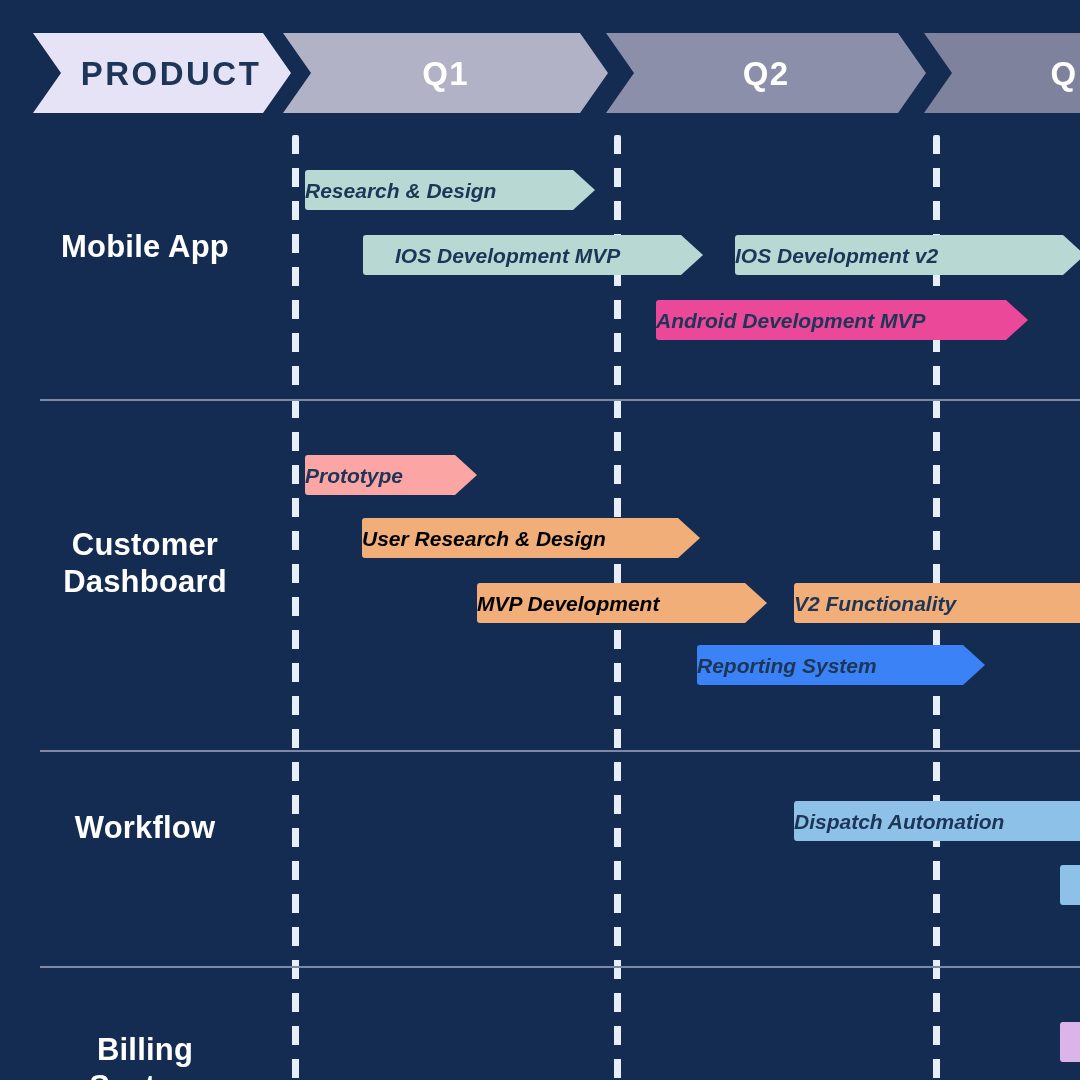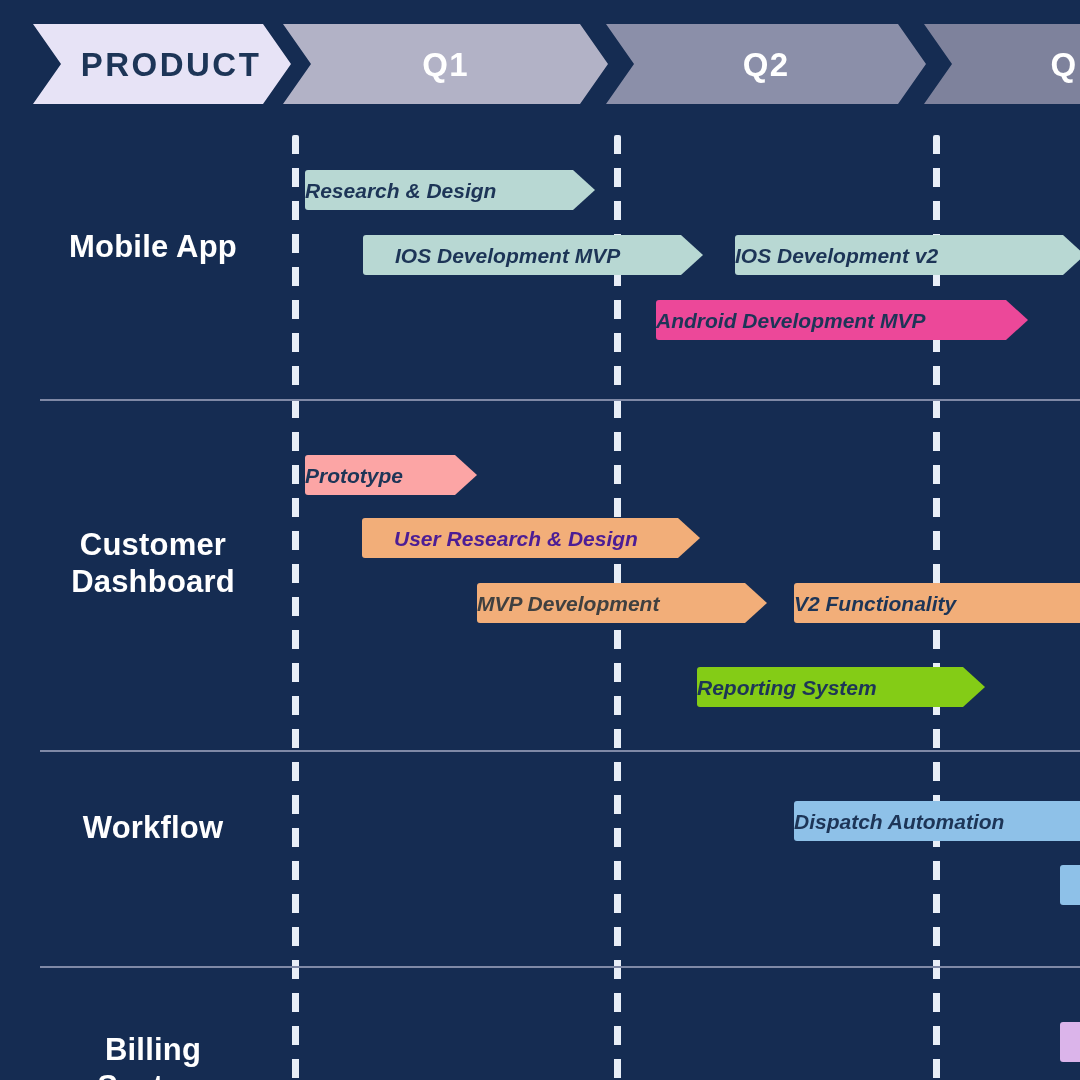--- a/index.html
+++ b/index.html
@@ -21,21 +21,21 @@
     width: 1080px;
     height: 1080px;
     background: #152c52;
     overflow: hidden;
   }
 
   
   .header-band {
     position: absolute;
     left: 0;
-    top: 24px;
+    top: 33px;
     height: 100px;
     width: 1080px;
   }
   .hdr-cell {
     position: absolute;
     top: 0;
     height: 80px;
     display: flex;
     align-items: center;
     justify-content: center;
@@ -58,21 +58,20 @@
   .row-label {
     position: absolute;
     left: 0;
     width: 290px;
     text-align: center;
     color: #ffffff;
     font-size: 31px;
     font-weight: bold;
     line-height: 1.18;
     letter-spacing: 0.2px;
-    padding-left: 8px;
   }
 
   
   .row-divider {
     position: absolute;
     left: 40px;
     right: 0;
     height: 2px;
     background: #7f89a6;
   }
@@ -178,29 +177,29 @@
       <div class="task arrow" style="left: 735px; top: 235px; width: 350px; background: rgb(184, 216, 211);">
         <span class="task-label" style="color: rgb(29, 53, 87);">IOS Development v2</span>
       </div>
       <div class="task arrow" style="left: 656px; top: 300px; width: 372px; background: #ec4899;">
         <span class="task-label" style="color: rgb(29, 53, 87);">Android Development MVP</span>
       </div>
       <div class="task arrow" style="left: 305px; top: 455px; width: 172px; background: #fca5a5;">
         <span class="task-label" style="color: rgb(29, 53, 87);">Prototype</span>
       </div>
       <div class="task arrow" style="left: 362px; top: 518px; width: 338px; background: rgb(242, 174, 121);">
-        <span class="task-label" style="color: #4c1d95; margin-left: 32px;">User Research &amp; Design</span>
+        <span class="task-label" style="color: #000000;">User Research &amp; Design</span>
       </div>
       <div class="task arrow" style="left: 477px; top: 583px; width: 290px; background: rgb(242, 174, 121);">
-        <span class="task-label" style="color: #404040;">MVP Development</span>
+        <span class="task-label" style="color: #000000;">MVP Development</span>
       </div>
       <div class="task flat" style="left: 794px; top: 583px; width: 300px; background: rgb(242, 174, 121);">
         <span class="task-label" style="color: rgb(29, 53, 87);">V2 Functionality</span>
       </div>
-      <div class="task arrow" style="left: 697px; top: 667px; width: 288px; background: #84cc16;">
+      <div class="task arrow" style="left: 697px; top: 645px; width: 288px; background: #3b82f6;">
         <span class="task-label" style="color: rgb(29, 53, 87);">Reporting System</span>
       </div>
       <div class="task flat" style="left: 794px; top: 801px; width: 300px; background: rgb(142, 193, 232);">
         <span class="task-label" style="color: rgb(29, 53, 87);">Dispatch Automation</span>
       </div>
       <div class="task flat" style="left: 1060px; top: 865px; width: 40px; background: rgb(142, 193, 232);">
         <span class="task-label" style="color: rgb(29, 53, 87);"></span>
       </div>
       <div class="task flat" style="left: 1060px; top: 1022px; width: 40px; background: rgb(219, 180, 234);">
         <span class="task-label" style="color: rgb(29, 53, 87);"></span>

